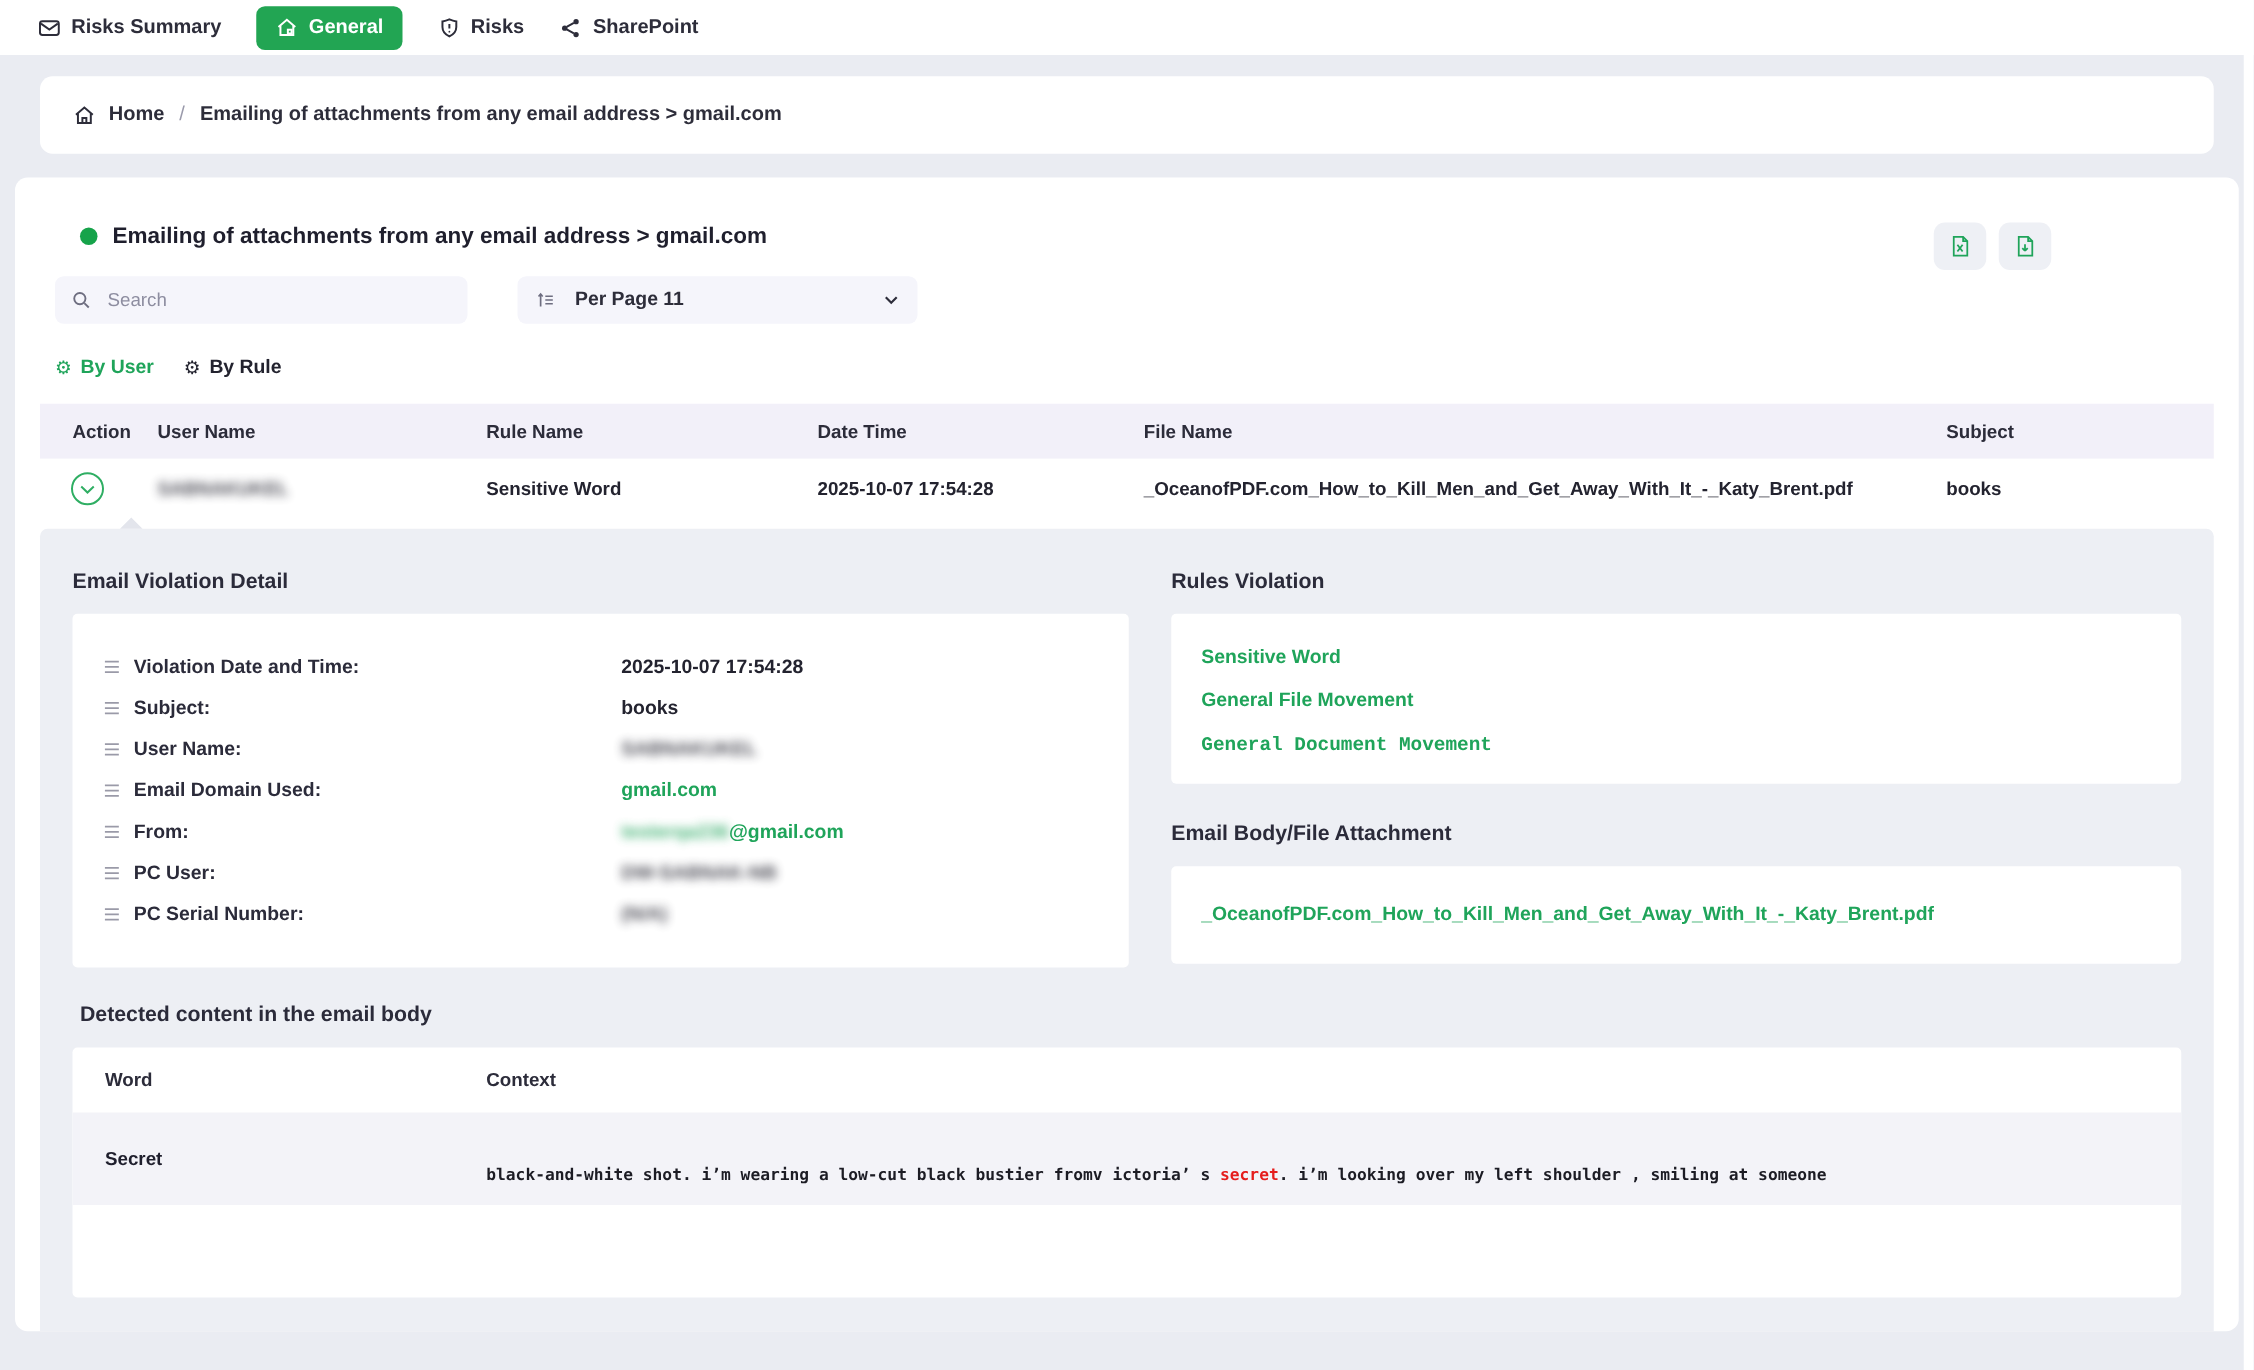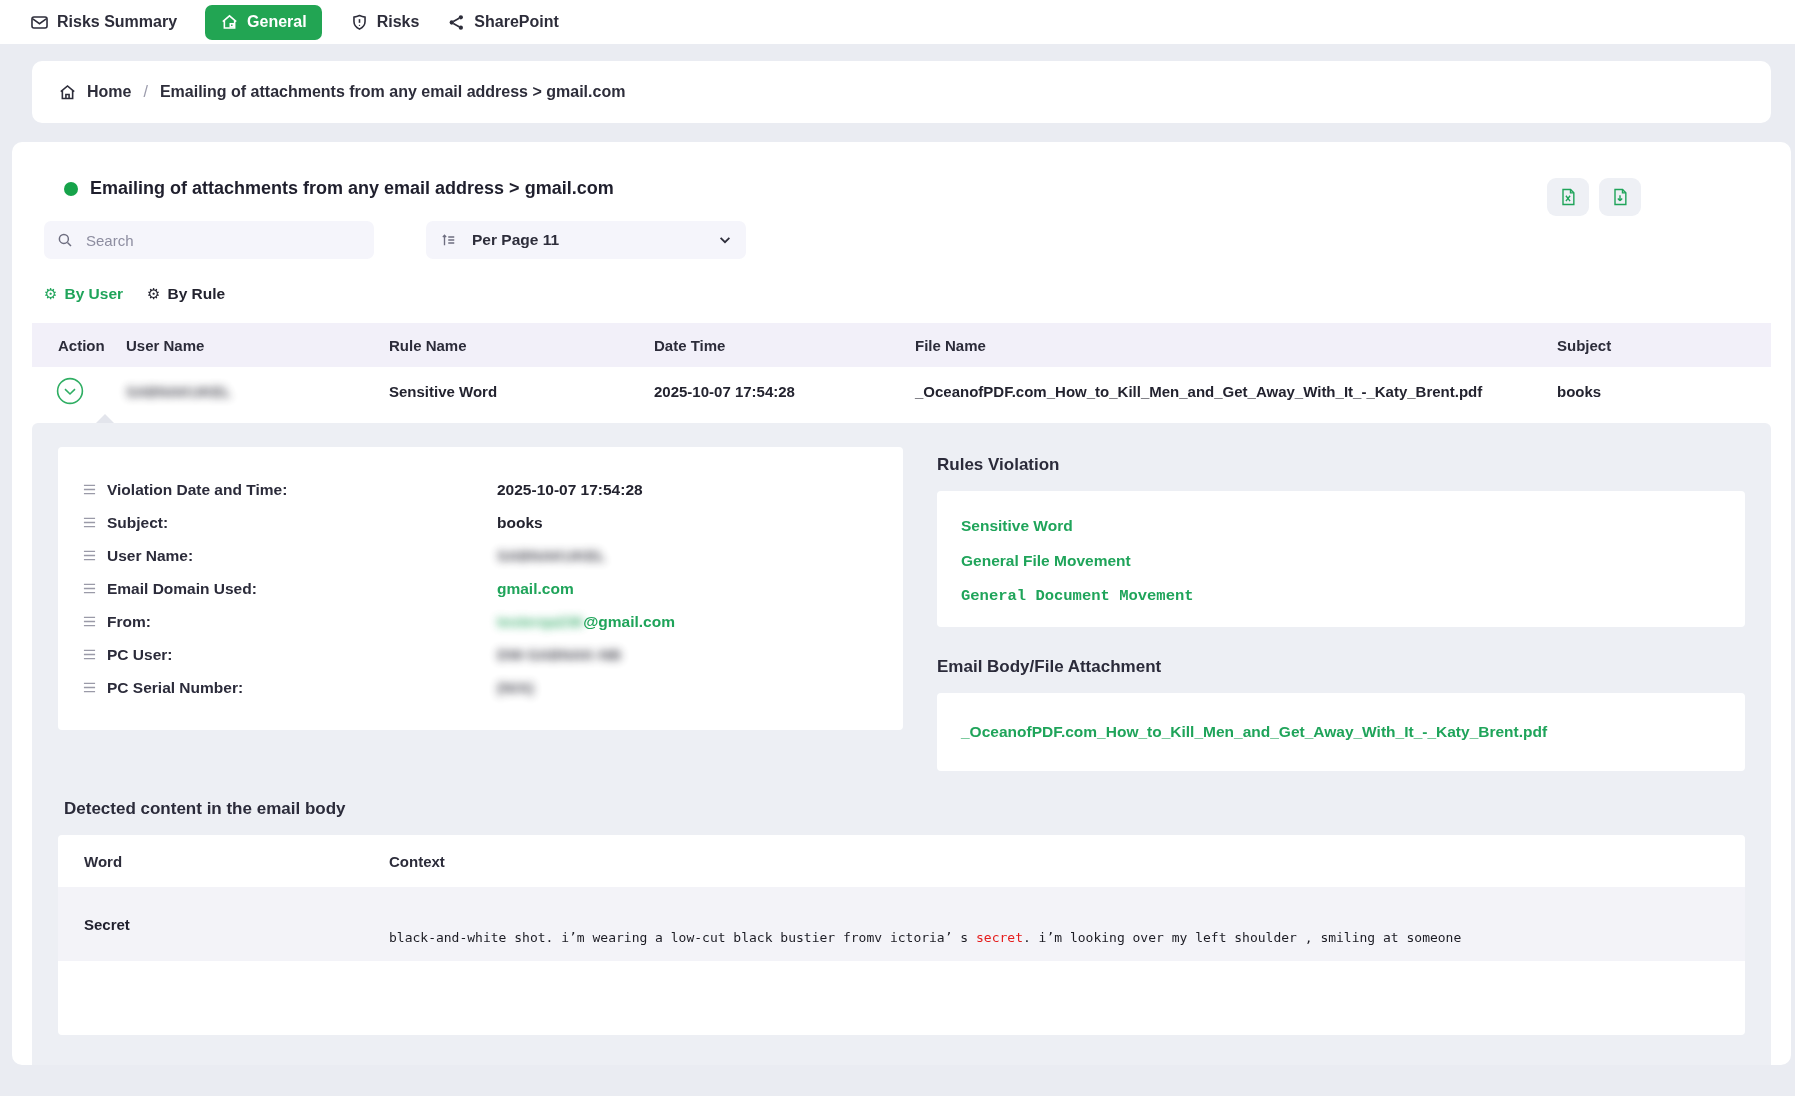--- a/index.html
+++ b/index.html
@@ -40,21 +40,21 @@
   .title-row { display:flex; align-items:center; gap:12px; margin:16px 0 0 32px; }
   .status-dot { width:14px; height:14px; border-radius:50%; background:#16a34a; }
   .page-title { font-size:18px; font-weight:700; color:#1f1f2d; }
   .export-group { position:absolute; top:36px; right:150px; display:flex; gap:10px; }
   .icon-btn {
     width:42px; height:38px; background:#eef0f5; border:none; border-radius:9px;
     display:flex; align-items:center; justify-content:center; cursor:pointer; color:#1fa45a;
   }
   .icon-btn svg { width:20px; height:20px; }
   
-  .controls-row { display:flex; gap:52px; margin:22px 0 0 12px; }
+  .controls-row { display:flex; gap:40px; margin:22px 0 0 12px; }
   .search-box {
     width:330px; height:38px; background:#f5f5fb; border-radius:7px;
     display:flex; align-items:center; padding:0 12px; gap:12px; color:#7e7e90;
   }
   .search-box svg { width:18px; height:18px; flex:0 0 auto; }
   .search-box input {
     border:none; background:transparent; outline:none; font-size:15px; width:100%;
     font-family:inherit; color:#2d2d3a;
   }
   .search-box input::placeholder { color:#8d8da0; }
@@ -119,21 +119,21 @@
   .right-col .sec-heading.attach-h { margin-top:30px; }
   
   .detected-heading { font-size:17px; font-weight:600; color:#2b2b3a; margin:28px 0 16px 6px; }
   .detected-panel { background:#fff; border-radius:4px; overflow:hidden; }
   .det-head, .det-row { display:grid; grid-template-columns:305px 1fr; align-items:center; }
   .det-head { height:52px; font-size:15px; font-weight:600; color:#2c2c3a; }
   .det-head > div, .det-row > div { padding-left:26px; padding-right:20px; }
   .det-row { height:74px; }
   .det-row.alt { background:#f3f3f8; }
   .det-word { font-size:15px; font-weight:600; color:#1f1f2d; }
-  .det-context { font-family:"DejaVu Sans Mono","Liberation Mono",monospace; font-size:13px; color:#1c1c24; font-weight:400;margin-top:26px; }
+  .det-context { font-family:"DejaVu Sans Mono","Liberation Mono",monospace; font-size:13px; color:#1c1c24; font-weight:700;margin-top:26px; }
   .hl-red { color:#e51c1c; }
   
   .scroll-track { position:absolute; right:0; top:0; width:8px; height:1096px; background:#fff; }
 </style>
 </head>
 <body>
 
 <nav class="topnav">
   <a class="nav-item">
     <span style="display:flex">
@@ -283,20 +283,21 @@
       <div>books</div>
     </div>
   </div>
 
   <div class="detail-wrap">
     <div class="detail-pointer"></div>
 
     <div class="detail-cols">
 
       <div>
+        <h2 class="sec-heading">Email Violation Detail</h2>
         <div class="white-panel fields-panel">
 
           <div class="field-row">
             <div class="field-label">
               <span style="display:flex">
                   <svg viewBox="0 0 16 14" fill="none" stroke="#9a9aa8" stroke-width="1.4">
                     <path d="M2 2.5h12M2 7h12M2 11.5h12"></path>
                   </svg>
                 </span>
               <span>Violation Date and Time:</span>

